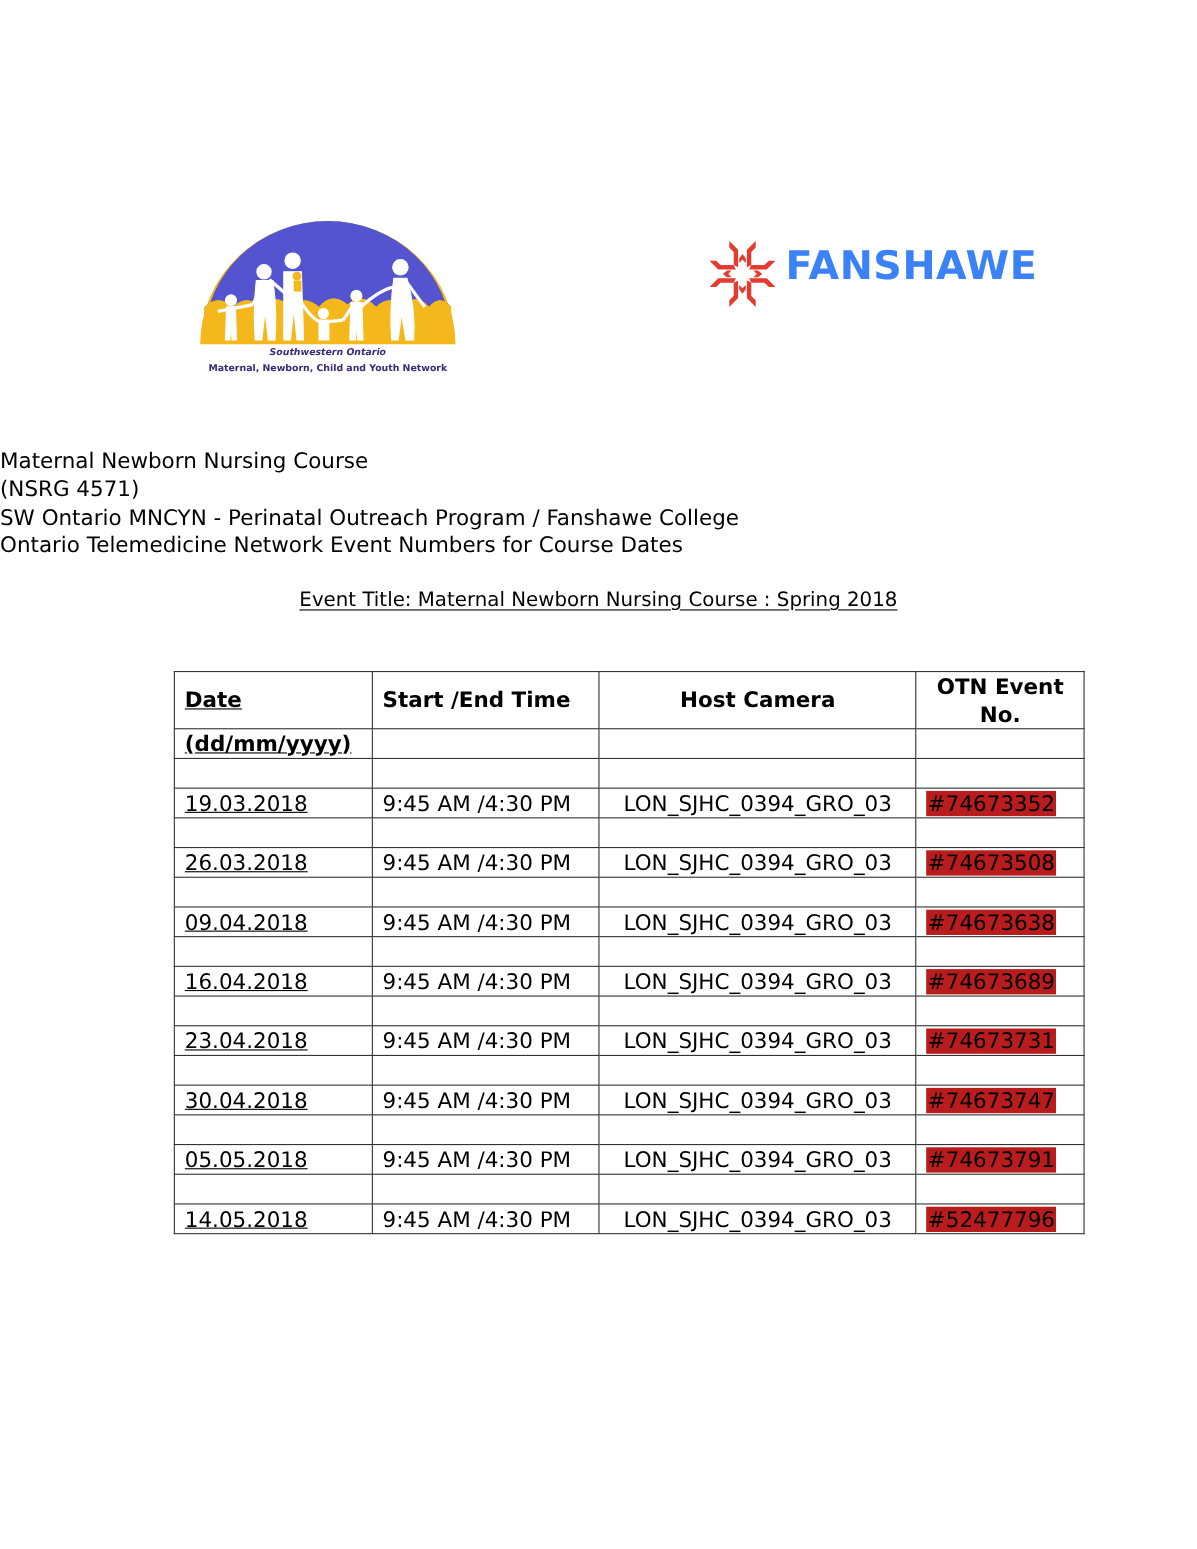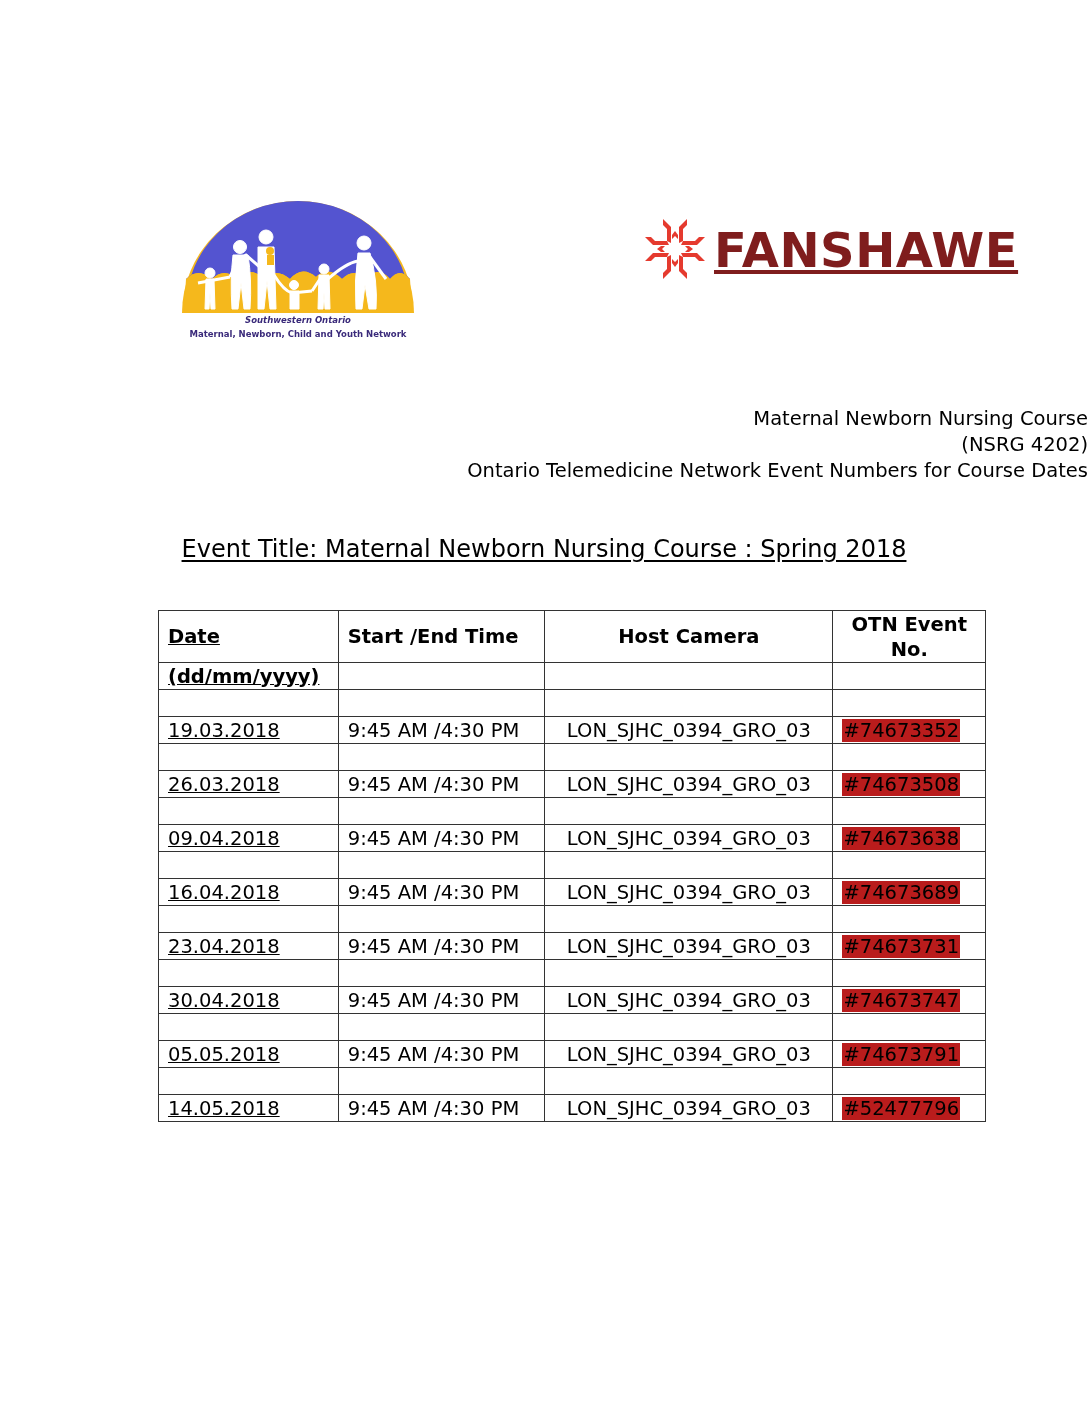--- a/index.html
+++ b/index.html
@@ -1,26 +1,26 @@
 <!DOCTYPE html>
 <html><head>
 <meta charset="utf-8">
 <style>
   html, body { margin: 0; padding: 0; background: #ffffff; }
   body { width: 1088px; height: 1408px; position: relative; overflow: hidden;
          font-family: "DejaVu Sans", sans-serif; color: #000; }
   .logo-left { position: absolute; left: 178px; top: 195px; width: 240px; height: 150px; }
   .logo-right { position: absolute; left: 642px; top: 214px; width: 300px; height: 70px; }
   .fanshawe-text { position: absolute; left: 72px; top: 8px; font-family: "DejaVu Sans", sans-serif;
-                   font-weight: bold; font-size: 48px; letter-spacing: 0.5px; color: #7f1d1d; text-decoration: underline; }
-  .heading { position: absolute; left: 0; width: 1088px; top: 406px; text-align: right;
+                   font-weight: bold; font-size: 36px; letter-spacing: 0.5px; color: #3b82f6; }
+  .heading { position: absolute; left: 0; width: 1088px; top: 406px; text-align: left;
              font-size: 19.5px; line-height: 25.8px; font-family: "DejaVu Sans", sans-serif; }
   .heading div { white-space: nowrap; }
   .event-title { position: absolute; left: 0; width: 1088px; top: 535px; text-align: center;
-                 font-size: 24px; }
+                 font-size: 18px; }
   .event-title span { text-decoration: underline; text-underline-offset: 3px; }
   table.schedule { position: absolute; left: 158px; top: 610px; border-collapse: collapse;
                    width: 828px; font-size: 19.5px; font-family: "DejaVu Sans", sans-serif; }
   table.schedule td, table.schedule th { border: 1.5px solid #333; padding: 0 9px; height: 26px;
                    white-space: nowrap; }
   table.schedule th { height: 51px; font-weight: bold; }
   th.c1, td.c1 { width: 161px; text-align: left; text-decoration: underline; }
   th.c2, td.c2 { width: 188px; text-align: left; }
   th.c3, td.c3 { width: 270px; text-align: center; }
   th.c4, td.c4 { width: 134px; }
@@ -75,21 +75,22 @@
       <use href="#arm" transform="rotate(90)"></use>
       <use href="#arm" transform="rotate(180)"></use>
       <use href="#arm" transform="rotate(270)"></use>
     </g>
   </svg>
   <div class="fanshawe-text">FANSHAWE</div>
 </div>
 
 <div class="heading">
   <div>Maternal Newborn Nursing Course</div>
-  <div>(NSRG 4202)</div>
+  <div>(NSRG 4571)</div>
+  <div>SW Ontario MNCYN - Perinatal Outreach Program / Fanshawe College</div>
   <div>Ontario Telemedicine Network Event Numbers for Course Dates</div>
 </div>
 
 <div class="event-title">
   <span>Event Title: Maternal Newborn Nursing Course : Spring 2018</span>
 </div>
 
 <table class="schedule">
   <thead>
     <tr>

